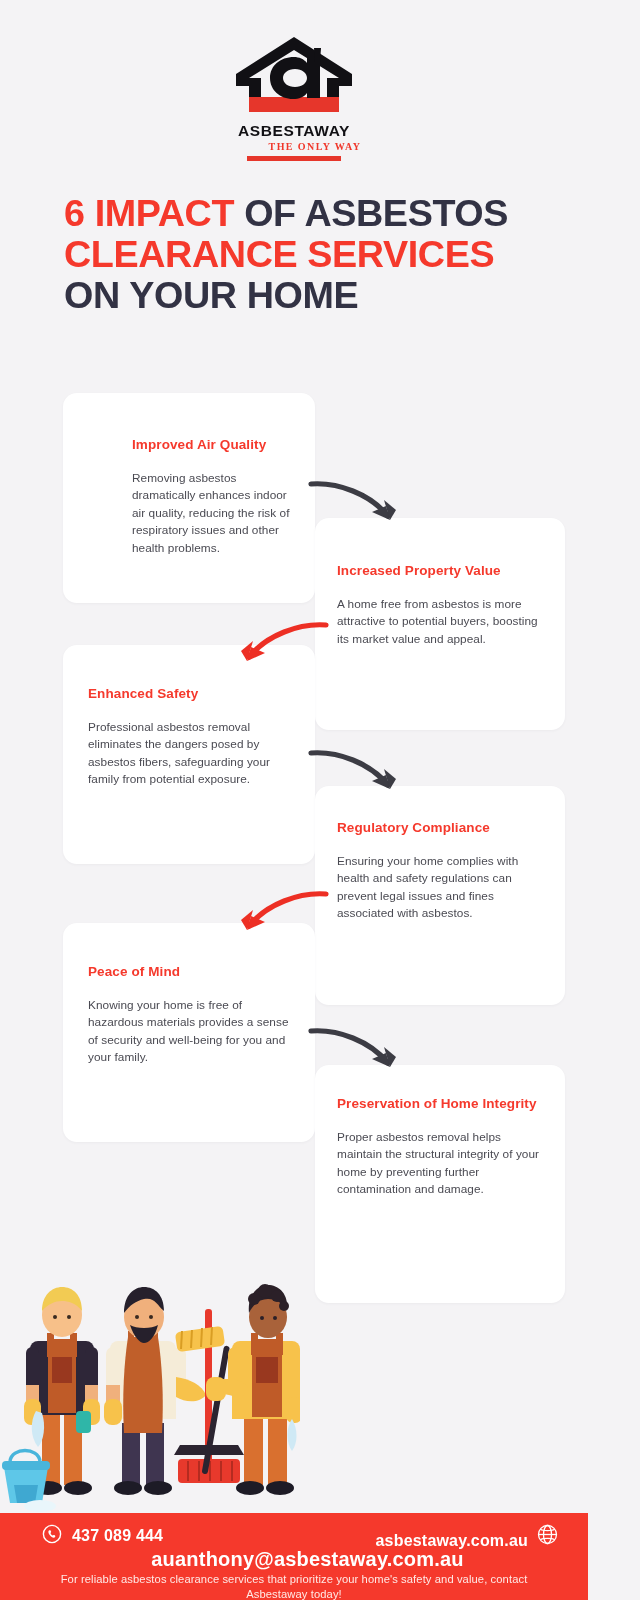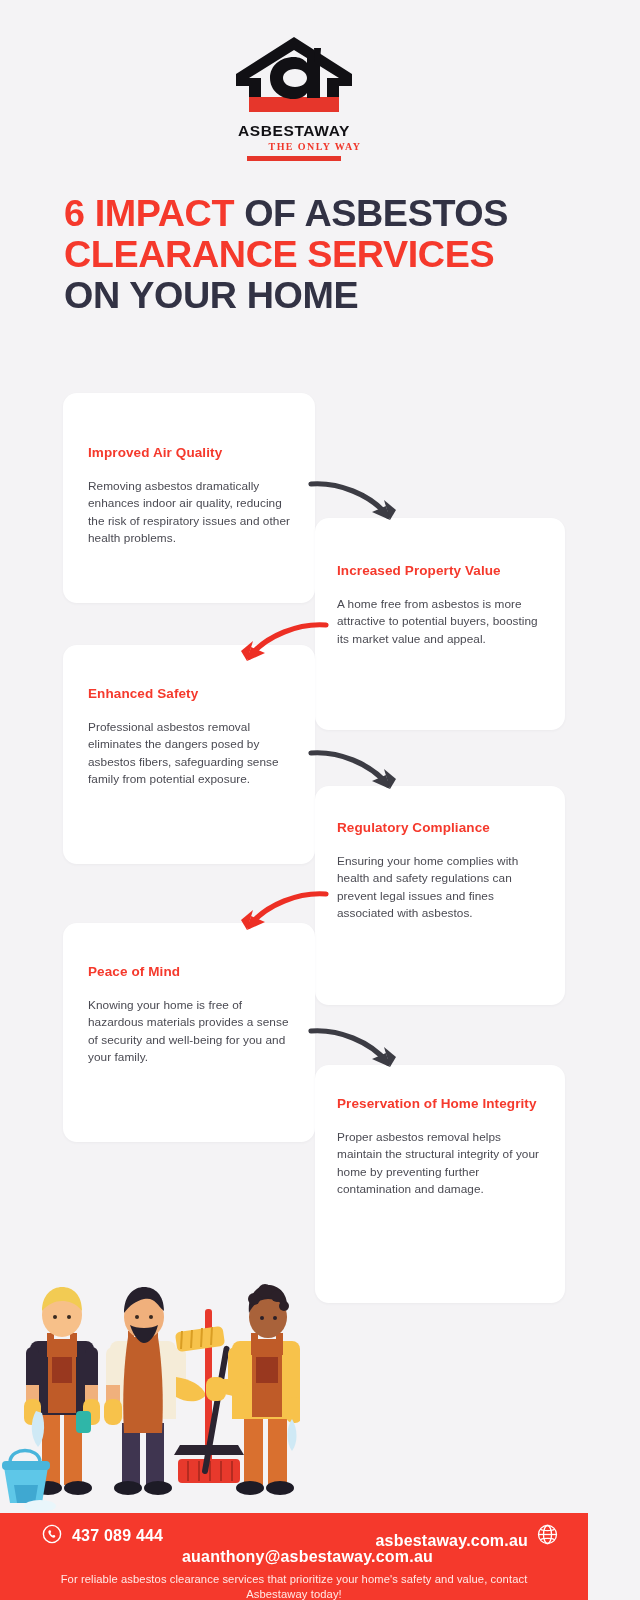--- a/index.html
+++ b/index.html
@@ -51,21 +51,21 @@
     letter-spacing:.1px;margin:0 0 17px 0;
   }
   .card-body{
     font-size:11.8px;line-height:17.4px;color:#4a4a52;margin:0;
     letter-spacing:.05px;
   }
   .card.left{left:63px;width:252px;}
   .card.right{left:315px;width:250px;}
 
   #card-1{top:393px;height:210px;}
-  #card-1 .card-inner{top:52px;}
+  #card-1 .card-inner{top:44px;margin-left:44px;}
   #card-2{top:518px;height:212px;}
   #card-2 .card-inner{top:45px;left:22px;right:22px;}
   #card-3{top:645px;height:219px;}
   #card-3 .card-inner{top:41px;}
   #card-4{top:786px;height:219px;}
   #card-4 .card-inner{top:34px;left:22px;right:24px;}
   #card-5{top:923px;height:219px;}
   #card-5 .card-inner{top:41px;}
   #card-6{top:1065px;height:238px;}
   #card-6 .card-inner{top:31px;left:22px;right:22px;}
@@ -86,21 +86,21 @@
   .f-phone{
     position:absolute;left:42px;top:0;display:flex;align-items:center;gap:10px;
   }
   .f-phone .num{font-weight:bold;font-size:16px;letter-spacing:.2px;line-height:1;}
   .f-site{
     position:absolute;right:30px;top:0;display:flex;align-items:flex-end;gap:9px;
   }
   .f-site .url{font-weight:bold;font-size:16px;letter-spacing:.2px;line-height:1;}
   .f-email{
     position:absolute;left:0;right:0;top:35px;text-align:center;
-    font-weight:bold;font-size:16px;letter-spacing:.2px;margin-left:27px;
+    font-weight:bold;font-size:20px;letter-spacing:.2px;margin-left:27px;
   }
   .f-tag{
     position:absolute;left:58px;right:58px;top:59px;text-align:center;
     font-size:11.2px;line-height:15px;color:#ffe9e6;letter-spacing:.1px;
   }
   .ic{display:block;}
 </style>
 </head>
 <body>
 
@@ -141,21 +141,21 @@
   <div class="card right" id="card-2">
     <div class="card-inner">
       <div class="card-title">Increased Property Value</div>
       <p class="card-body">A home free from asbestos is more attractive to potential buyers, boosting its market value and appeal.</p>
     </div>
   </div>
 
   <div class="card left" id="card-3">
     <div class="card-inner">
       <div class="card-title">Enhanced Safety</div>
-      <p class="card-body">Professional asbestos removal eliminates the dangers posed by asbestos fibers, safeguarding sense family from potential exposure.</p>
+      <p class="card-body">Professional asbestos removal eliminates the dangers posed by asbestos fibers, safeguarding your family from potential exposure.</p>
     </div>
   </div>
 
   <div class="card right" id="card-4">
     <div class="card-inner">
       <div class="card-title">Regulatory Compliance</div>
       <p class="card-body">Ensuring your home complies with health and safety regulations can prevent legal issues and fines associated with asbestos.</p>
     </div>
   </div>
 

